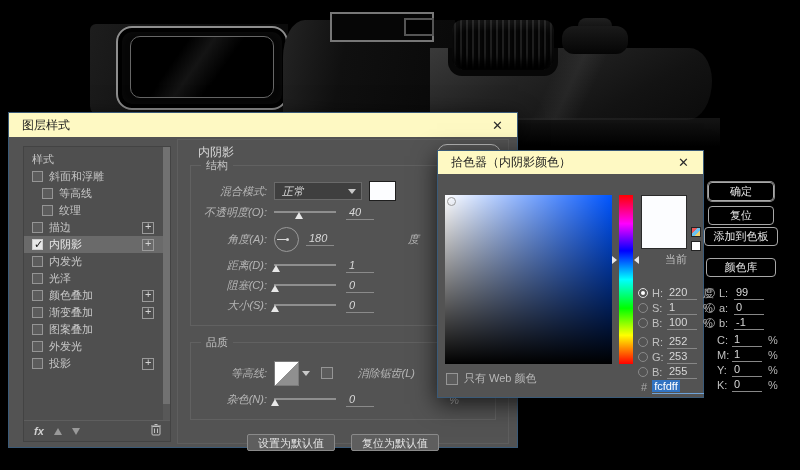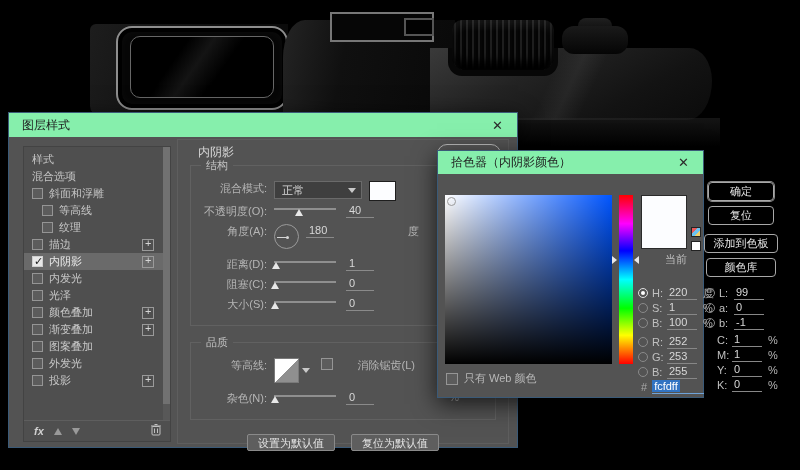--- a/index.html
+++ b/index.html
@@ -31,21 +31,21 @@
     box-shadow:inset 0 6px 9px rgba(255,255,255,.07), inset 0 -9px 10px #000; }
   #knob-small { left:562px; top:26px; width:66px; height:28px; border-radius:12px;
     background:linear-gradient(180deg,#1a1a1a,#050505); }
   #knob-small2 { left:578px; top:18px; width:34px; height:16px; border-radius:8px 8px 0 0;
     background:linear-gradient(180deg,#202020,#0a0a0a); }
   #cam-shadow { left:220px; top:118px; width:500px; height:30px;
     background:linear-gradient(180deg,rgba(45,45,45,.45),transparent); }
 
   
   .dialog { position:absolute; background:#535353; border:1px solid #3a5a78; box-shadow:0 6px 22px rgba(0,0,0,.7); }
-  .titlebar { position:absolute; left:0; top:0; right:0; height:24px; background:#86efac;
+  .titlebar { position:absolute; left:0; top:0; right:0; height:24px; background:#fef9c3;
     display:flex; align-items:center; padding:0 10px 0 13px; }
   .titlebar .ttl { font-size:12px; color:#1f1f1f; }
   .titlebar .close { margin-left:auto; font-size:13px; color:#2b2b2b; cursor:default; line-height:1; padding:2px 4px; }
 
   .lbl { color:#b5b5b5; font-size:11px; }
   .val { color:#d8d8d8; font-size:11px; }
   .ufield { display:inline-block; border-bottom:1px solid #8a8a8a; padding:0 2px 1px 3px; min-width:28px; }
 
   
   .cb { width:12px; height:12px; border:1px solid #959595; background:#5c5c5c; display:inline-block;
@@ -80,21 +80,21 @@
     display:flex; align-items:center; gap:10px; padding:0 8px 0 10px; }
   #ls-footer .fx { font-size:11px; font-style:italic; color:#cfcfcf; font-weight:bold; }
   .tri-up { width:0; height:0; border-left:4px solid transparent; border-right:4px solid transparent; border-bottom:7px solid #9a9a9a; }
   .tri-down { width:0; height:0; border-left:4px solid transparent; border-right:4px solid transparent; border-top:7px solid #9a9a9a; }
   #ls-footer .trash { margin-left:auto; }
 
   #ls-center { position:absolute; left:168px; top:26px; width:332px; height:305px; border:1px solid #5e5e5e; }
   #ls-center h3 { font-size:12px; color:#d6d6d6; font-weight:normal; padding:4px 0 0 20px; }
   .group { position:relative; border:1px solid #616161; margin:4px 12px 0 12px; padding:12px 8px 8px 0; }
   .group .legend { position:absolute; top:-8px; left:10px; background:#535353; padding:0 5px; font-size:11px; color:#c3c3c3; }
-  .frow { display:flex; align-items:flex-start; min-height:17px; margin:3px 0; }
+  .frow { display:flex; align-items:center; min-height:17px; margin:3px 0;font-style:italic; }
   .frow .lbl { width:76px; text-align:right; margin-right:7px; flex:0 0 auto; }
   .frow .unit { margin-left:9px; }
   .dropdown { width:88px; height:18px; background:#3f3f3f; border:1px solid #6a6a6a; display:flex;
     align-items:center; padding:0 5px 0 7px; }
   .dropdown .val { flex:1; }
   .swatch-sm { width:27px; height:20px; background:#fcfdff; border:1px solid #1e1e1e; margin-left:7px; }
   .dial { width:25px; height:25px; border:1px solid #9a9a9a; border-radius:50%; position:relative; flex:0 0 auto; margin-right:7px; }
   .dial::before { content:""; position:absolute; left:2px; top:50%; width:10px; height:1px; background:#d5d5d5; }
   .dial::after { content:""; position:absolute; left:50%; top:50%; width:3px; height:3px; margin:-1px 0 0 -1px; border-radius:50%; background:#d5d5d5; }
   .contour-thumb { width:25px; height:25px; border:1px solid #7a7a7a;
@@ -120,21 +120,21 @@
   #cp-swatch { position:absolute; left:203px; top:44px; width:46px; height:54px; border:1px solid #2a2a2a; }
   #cp-swatch .half { width:100%; height:50%; background:#fcfdff; }
   #cp-curlbl { position:absolute; left:203px; top:101px; width:46px; text-align:right; font-size:11px; color:#bdbdbd; }
   #gamut-cube { position:absolute; left:253px; top:76px; width:10px; height:10px; border:1px solid #222;
     background:linear-gradient(135deg,#e85a5a 0 34%,#6cc3f0 34% 67%,#f0d06c 67%); }
   #websafe-sq { position:absolute; left:253px; top:90px; width:10px; height:10px; background:#fff; border:1px solid #222; }
   .pillbtn { position:absolute; height:19px; border:1px solid #a8a8a8; border-radius:4px; background:transparent;
     color:#e6e6e6; font-size:11px; display:flex; align-items:center; justify-content:center; }
   #btn-ok { left:270px; top:31px; width:66px; box-shadow:0 0 0 1px #8a8a8a; }
   #btn-reset { left:270px; top:55px; width:66px; }
-  #btn-add { left:262px; top:83px; width:82px; max-width:74px; left:266px; }
+  #btn-add { left:262px; top:76px; width:82px; max-width:74px; left:266px; }
   #btn-lib { left:268px; top:107px; width:70px; }
 
   .prow { position:absolute; display:flex; align-items:center; height:14px; font-size:11px; }
   .radio { width:10px; height:10px; border:1px solid #8a8a8a; border-radius:50%; margin-right:4px; position:relative; flex:0 0 auto; }
   .radio.sel { border-color:#e0e0e0; }
   .radio.sel::after { content:""; position:absolute; left:2px; top:2px; width:4px; height:4px; border-radius:50%; background:#fff; }
   .prow .flab { width:15px; color:#c0c0c0; }
   .prow .fval { border-bottom:1px solid #878787; min-width:30px; padding:0 2px 1px 2px; color:#d8d8d8; }
   .prow .funit { margin-left:6px; color:#b5b5b5; }
   #hexrow { position:absolute; left:203px; top:229px; display:flex; align-items:center; font-size:11px; }
@@ -166,23 +166,20 @@
       <span class="ttl">图层样式</span>
       <span class="close">✕</span>
     </div>
 
     <div id="ls-okpeek"></div>
 
     <div id="ls-left">
       <div style="padding-top:4px;">
         <div class="srow">
             <span>样式</span>
-          </div>
-        <div class="srow">
-            <span>混合选项</span>
           </div>
         <div class="srow">
             <span class="cb"></span>
             <span>斜面和浮雕</span>
           </div>
         <div class="srow indent">
             <span class="cb"></span>
             <span>等高线</span>
           </div>
         <div class="srow indent">

